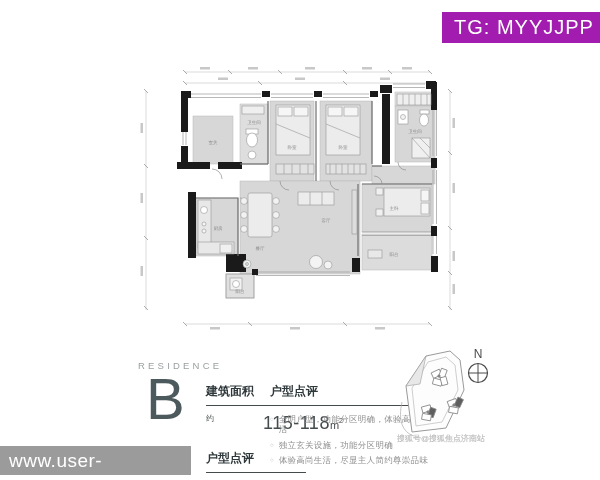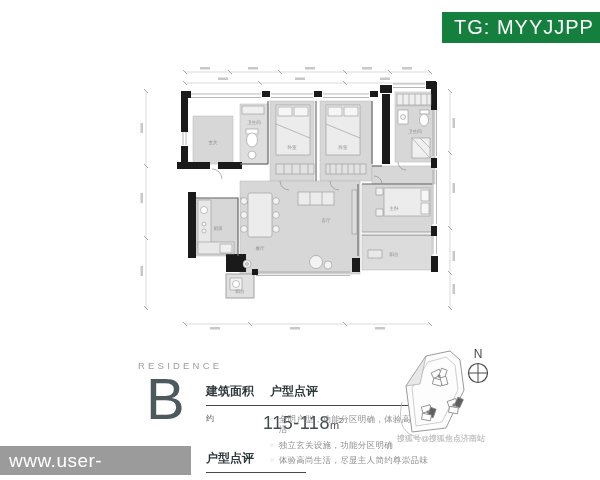--- a/index.html
+++ b/index.html
@@ -4,21 +4,21 @@
 <style>
   * { margin:0; padding:0; box-sizing:border-box; }
   body { background:#ffffff; }
   .canvas {
     position:relative; width:600px; height:480px; background:#ffffff;
     overflow:hidden; font-family:"Liberation Sans", sans-serif;
   }
   
   .tg-badge {
     position:absolute; top:12px; right:0; width:158px; height:31px;
-    background:#15803d; color:#ffffff; font-size:20px; line-height:31px;
+    background:#a21caf; color:#ffffff; font-size:20px; line-height:31px;
     padding-left:12px; letter-spacing:1px;
   }
   
   .footer-bar {
     position:absolute; left:0; top:446px; width:191px; height:29px;
     background:#9b9b9b; color:#ffffff; font-size:19px; line-height:29px;
     padding-left:9px; letter-spacing:0.5px;
   }
   
   .plan { position:absolute; left:130px; top:58px; width:335px; height:285px; }

